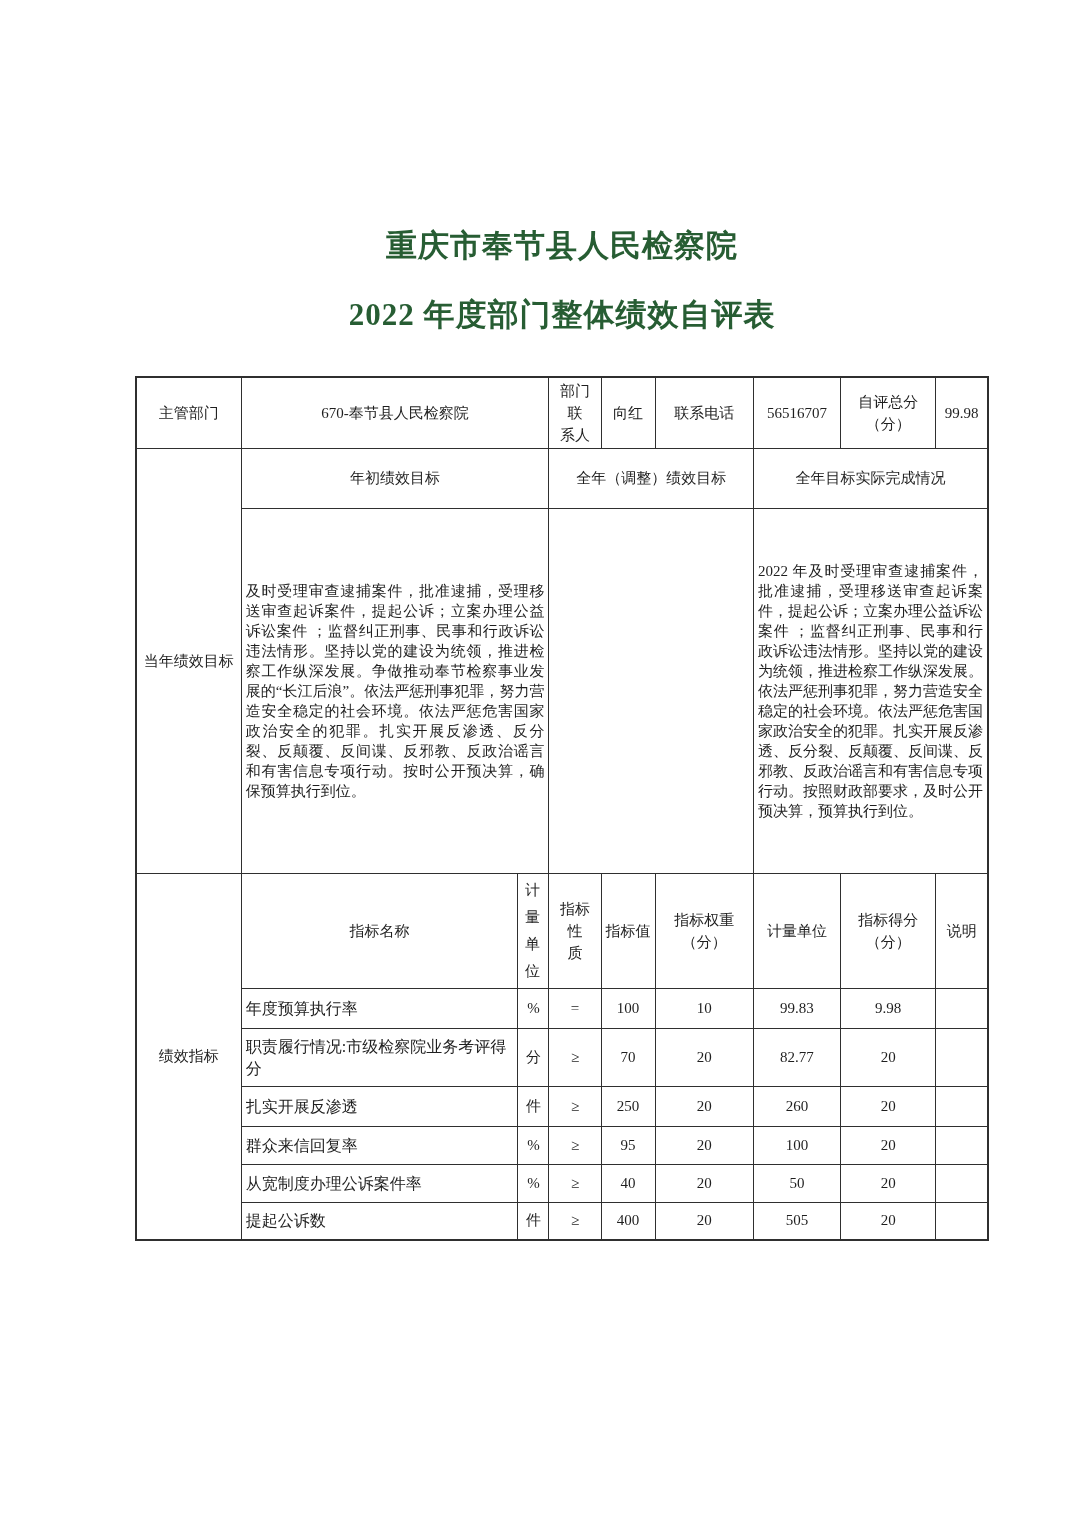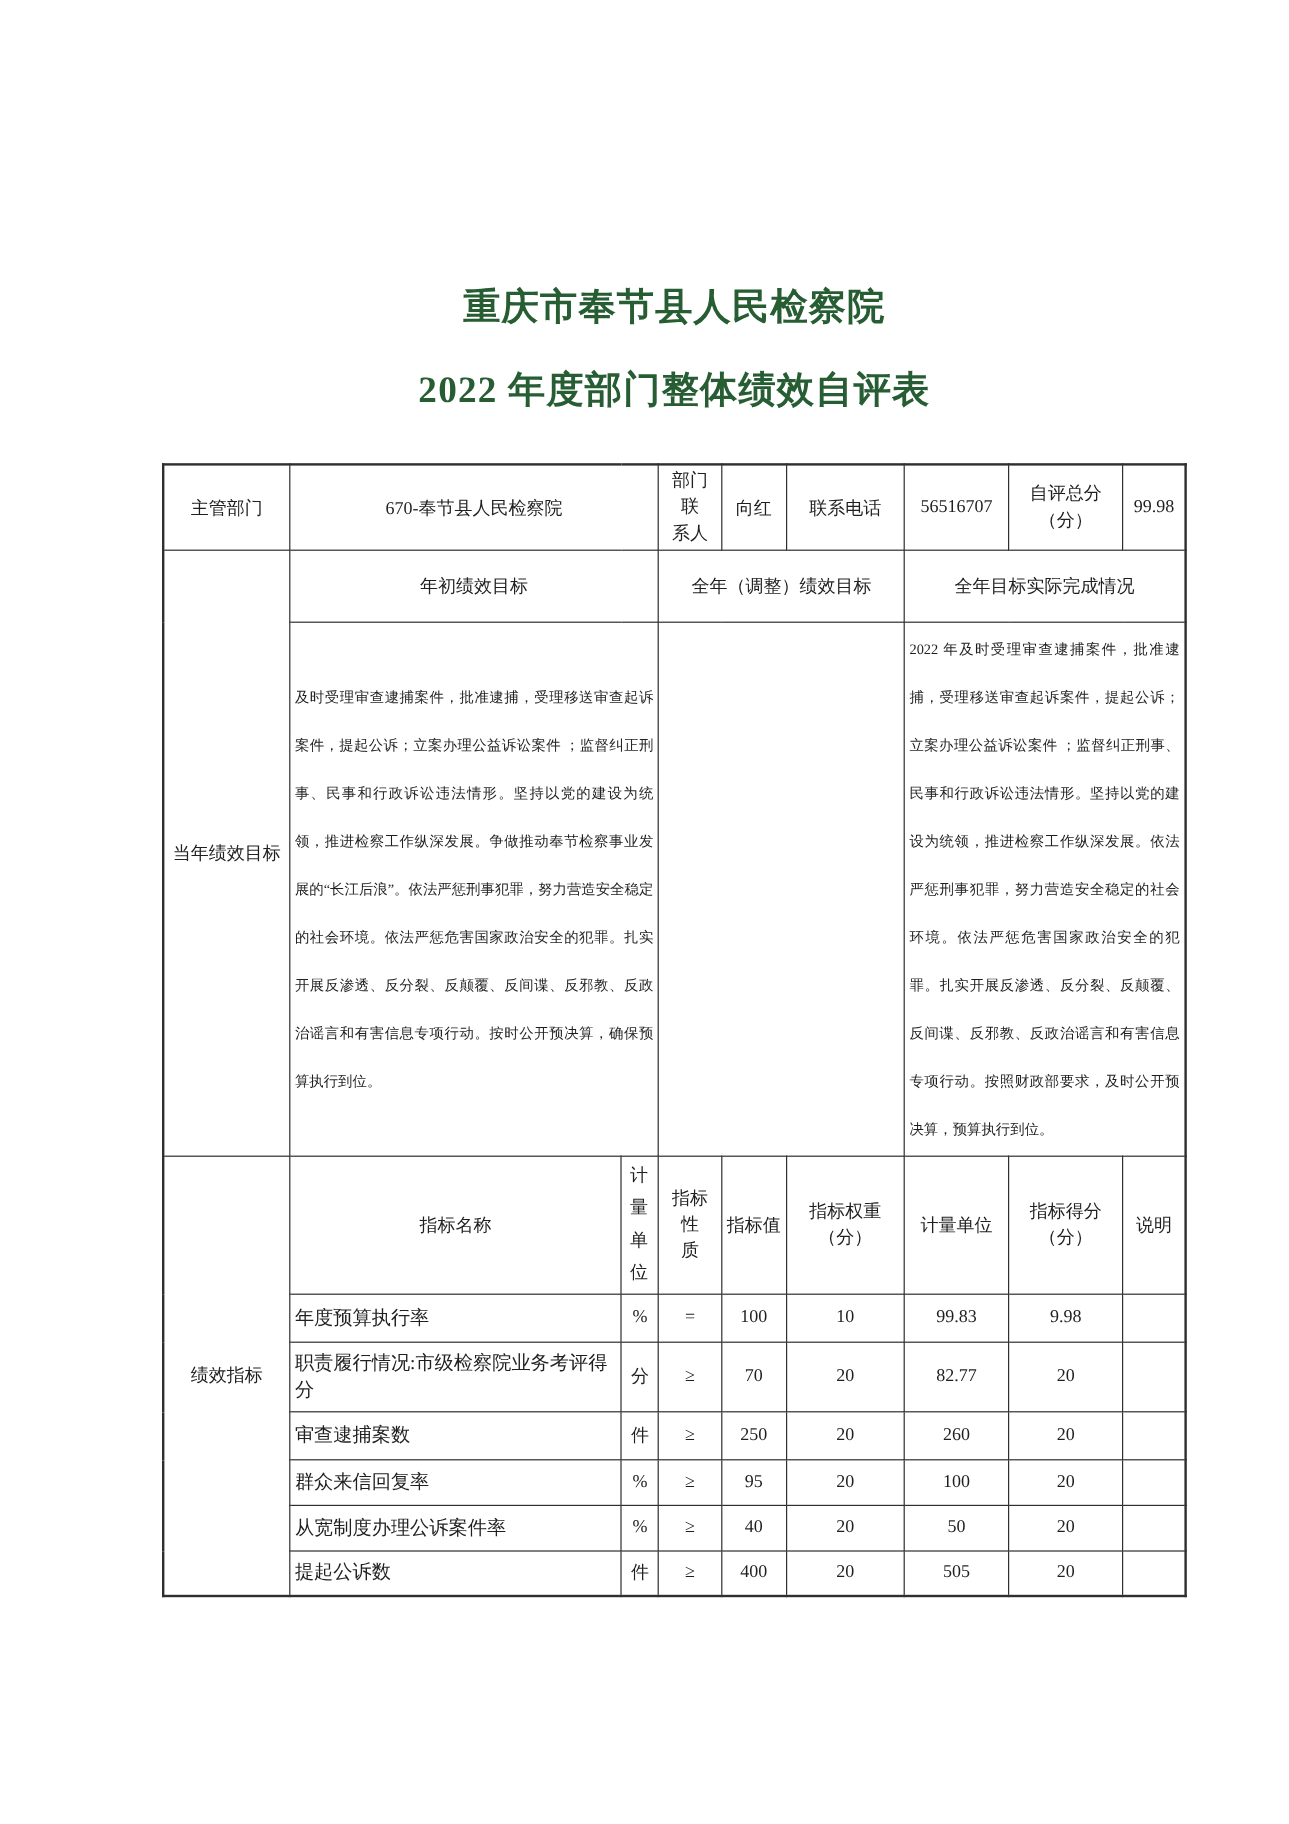--- a/index.html
+++ b/index.html
@@ -11,21 +11,21 @@
   .page {
     position: relative;
     width: 1074px;
     height: 1520px;
     background: #ffffff;
     overflow: hidden;
   }
   .doc {
     position: absolute;
     left: 135px;
-    top: 16px;
+    top: 6px;
     width: 854px;
   }
   .titles {
     margin-top: 222px;
     text-align: center;
     color: var(--title_green, #275d33);
     font-weight: bold;
   }
   .title-line1 {
     font-size: 31px;
@@ -56,22 +56,22 @@
     text-align: center;
     padding-left: 4px;
     font-size: 15px;
   }
   td.c { text-align: center; }
   td.pre { white-space: pre-line; line-height: 22px; }
   td.goaltext {
     vertical-align: top;
     text-align: justify;
     padding: 5px 6px 4px 6px;
-    font-size: 12px;
-    line-height: 40px;
+    font-size: 15px;
+    line-height: 20px;
   }
   td.namecell {
     text-align: left;
     padding-left: 5px;
     font-size: 16px;
     line-height: 22px;
   }
   .vert {
     width: 17px;
     margin: 0 auto;
@@ -172,21 +172,21 @@
         <td class="namecell">职责履行情况:市级检察院业务考评得分</td>
         <td class="c">分</td>
         <td class="c">≥</td>
         <td class="c">70</td>
         <td class="c">20</td>
         <td class="c">82.77</td>
         <td class="c">20</td>
         <td class="c"></td>
       </tr>
       <tr class="r-d2">
-        <td class="namecell">审查逮捕案数</td>
+        <td class="namecell">扎实开展反渗透</td>
         <td class="c">件</td>
         <td class="c">≥</td>
         <td class="c">250</td>
         <td class="c">20</td>
         <td class="c">260</td>
         <td class="c">20</td>
         <td class="c"></td>
       </tr>
       <tr class="r-d3">
         <td class="namecell">群众来信回复率</td>

